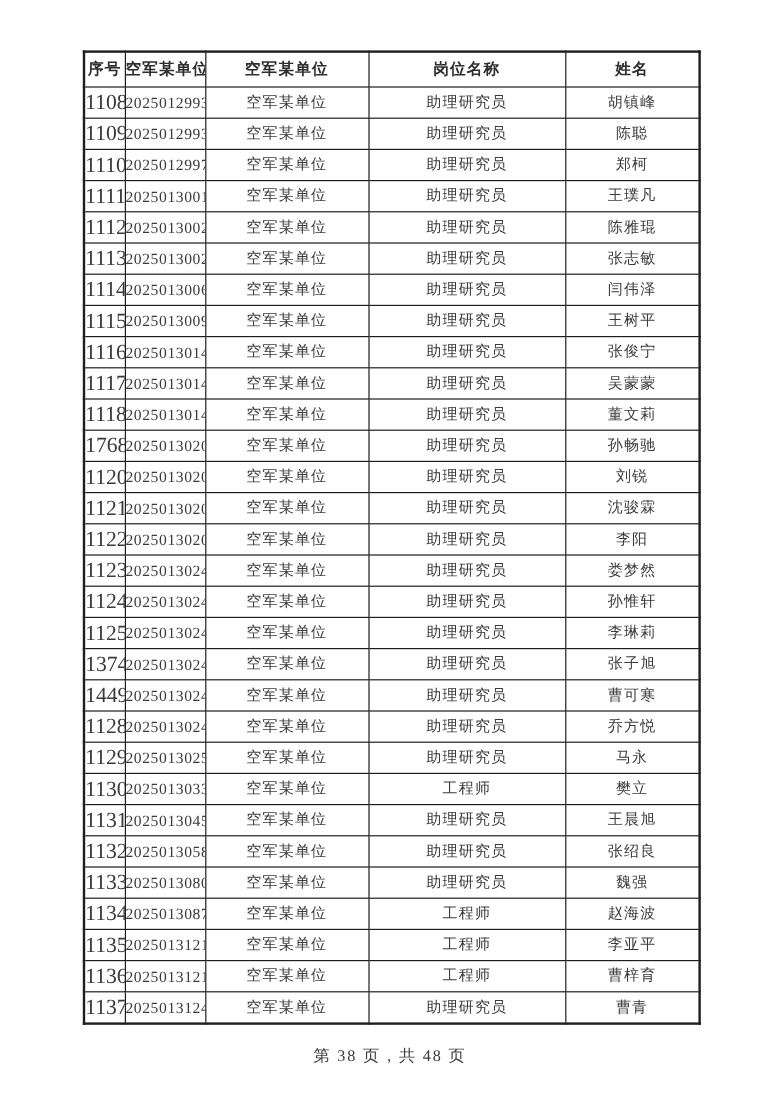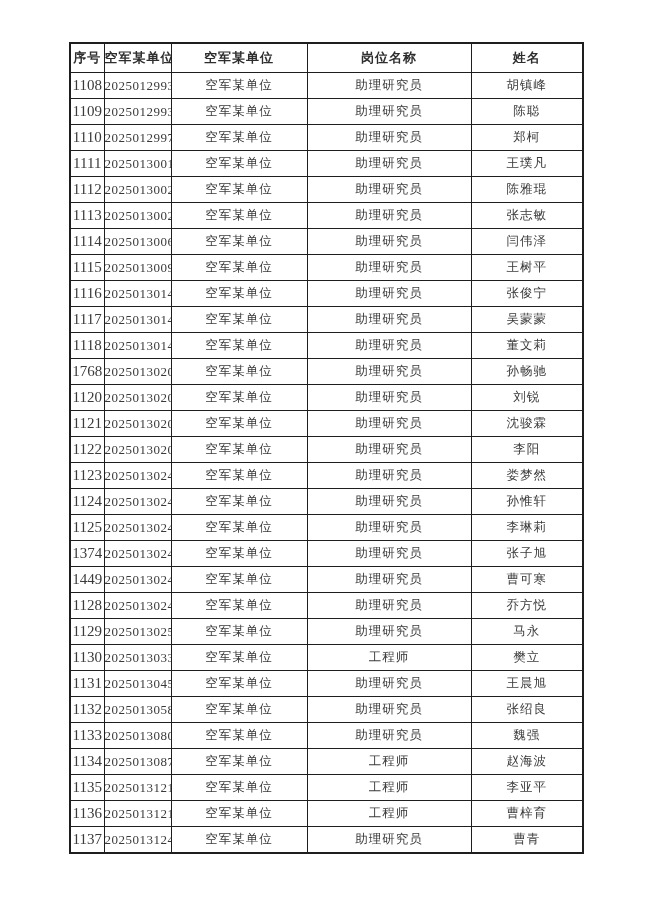--- a/index.html
+++ b/index.html
@@ -47,21 +47,21 @@
     font-size: 12.5px;
     letter-spacing: 1px;
     color: #3a3a3a;
   }
   table.roster td.col-code {
     letter-spacing: 0.5px;
     font-size: 13px;
   }
   table.roster td.col-serial {
     letter-spacing: 0;
-    font-size: 15px;
+    font-size: 18px;
   }
   .footer {
     position: absolute;
     top: 871px;
     left: 0;
     width: 650px;
     text-align: center;
     font-size: 13.5px;
     letter-spacing: 1.5px;
     color: #3a3a3a;
@@ -299,13 +299,14 @@
         </tr>
         <tr>
           <td class="col-serial">1137</td>
           <td class="col-code">2025013124</td>
           <td class="col-org">空军某单位</td>
           <td class="col-post">助理研究员</td>
           <td class="col-name">曹青</td>
         </tr>
       </tbody>
   </table>
+  <div class="footer">第 38 页，共 48 页</div>
 </div>
 
 </body></html>

